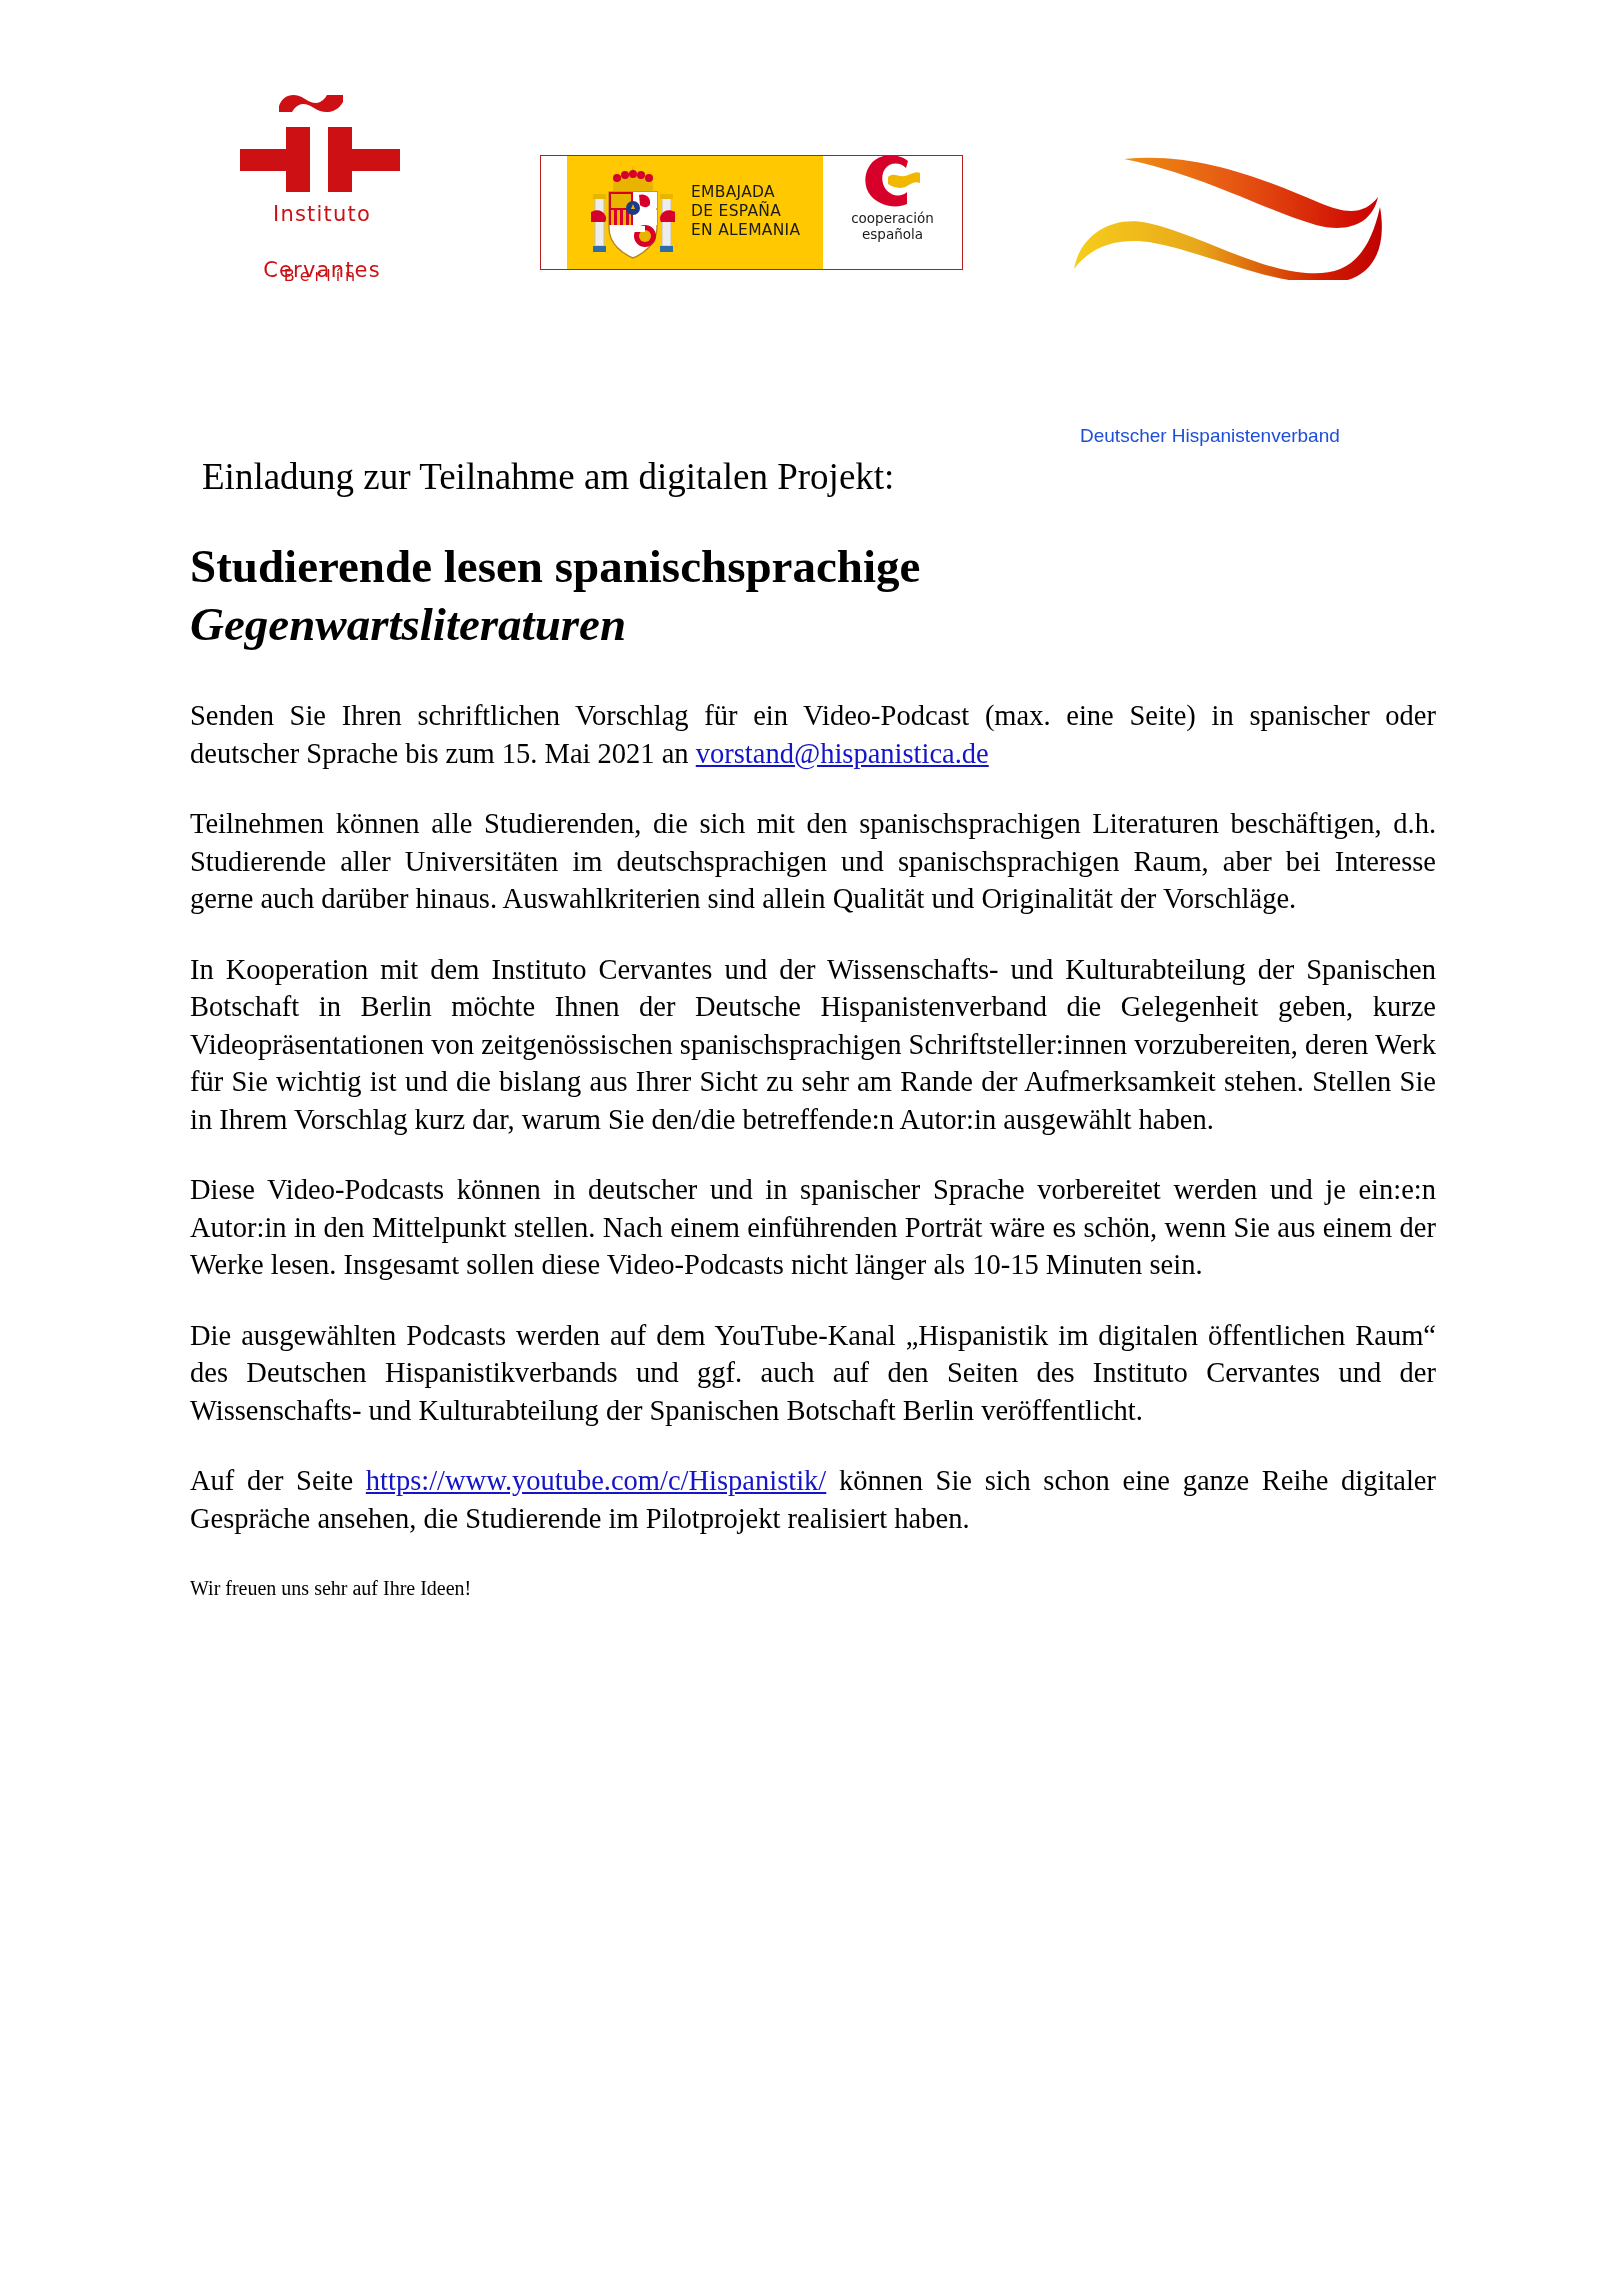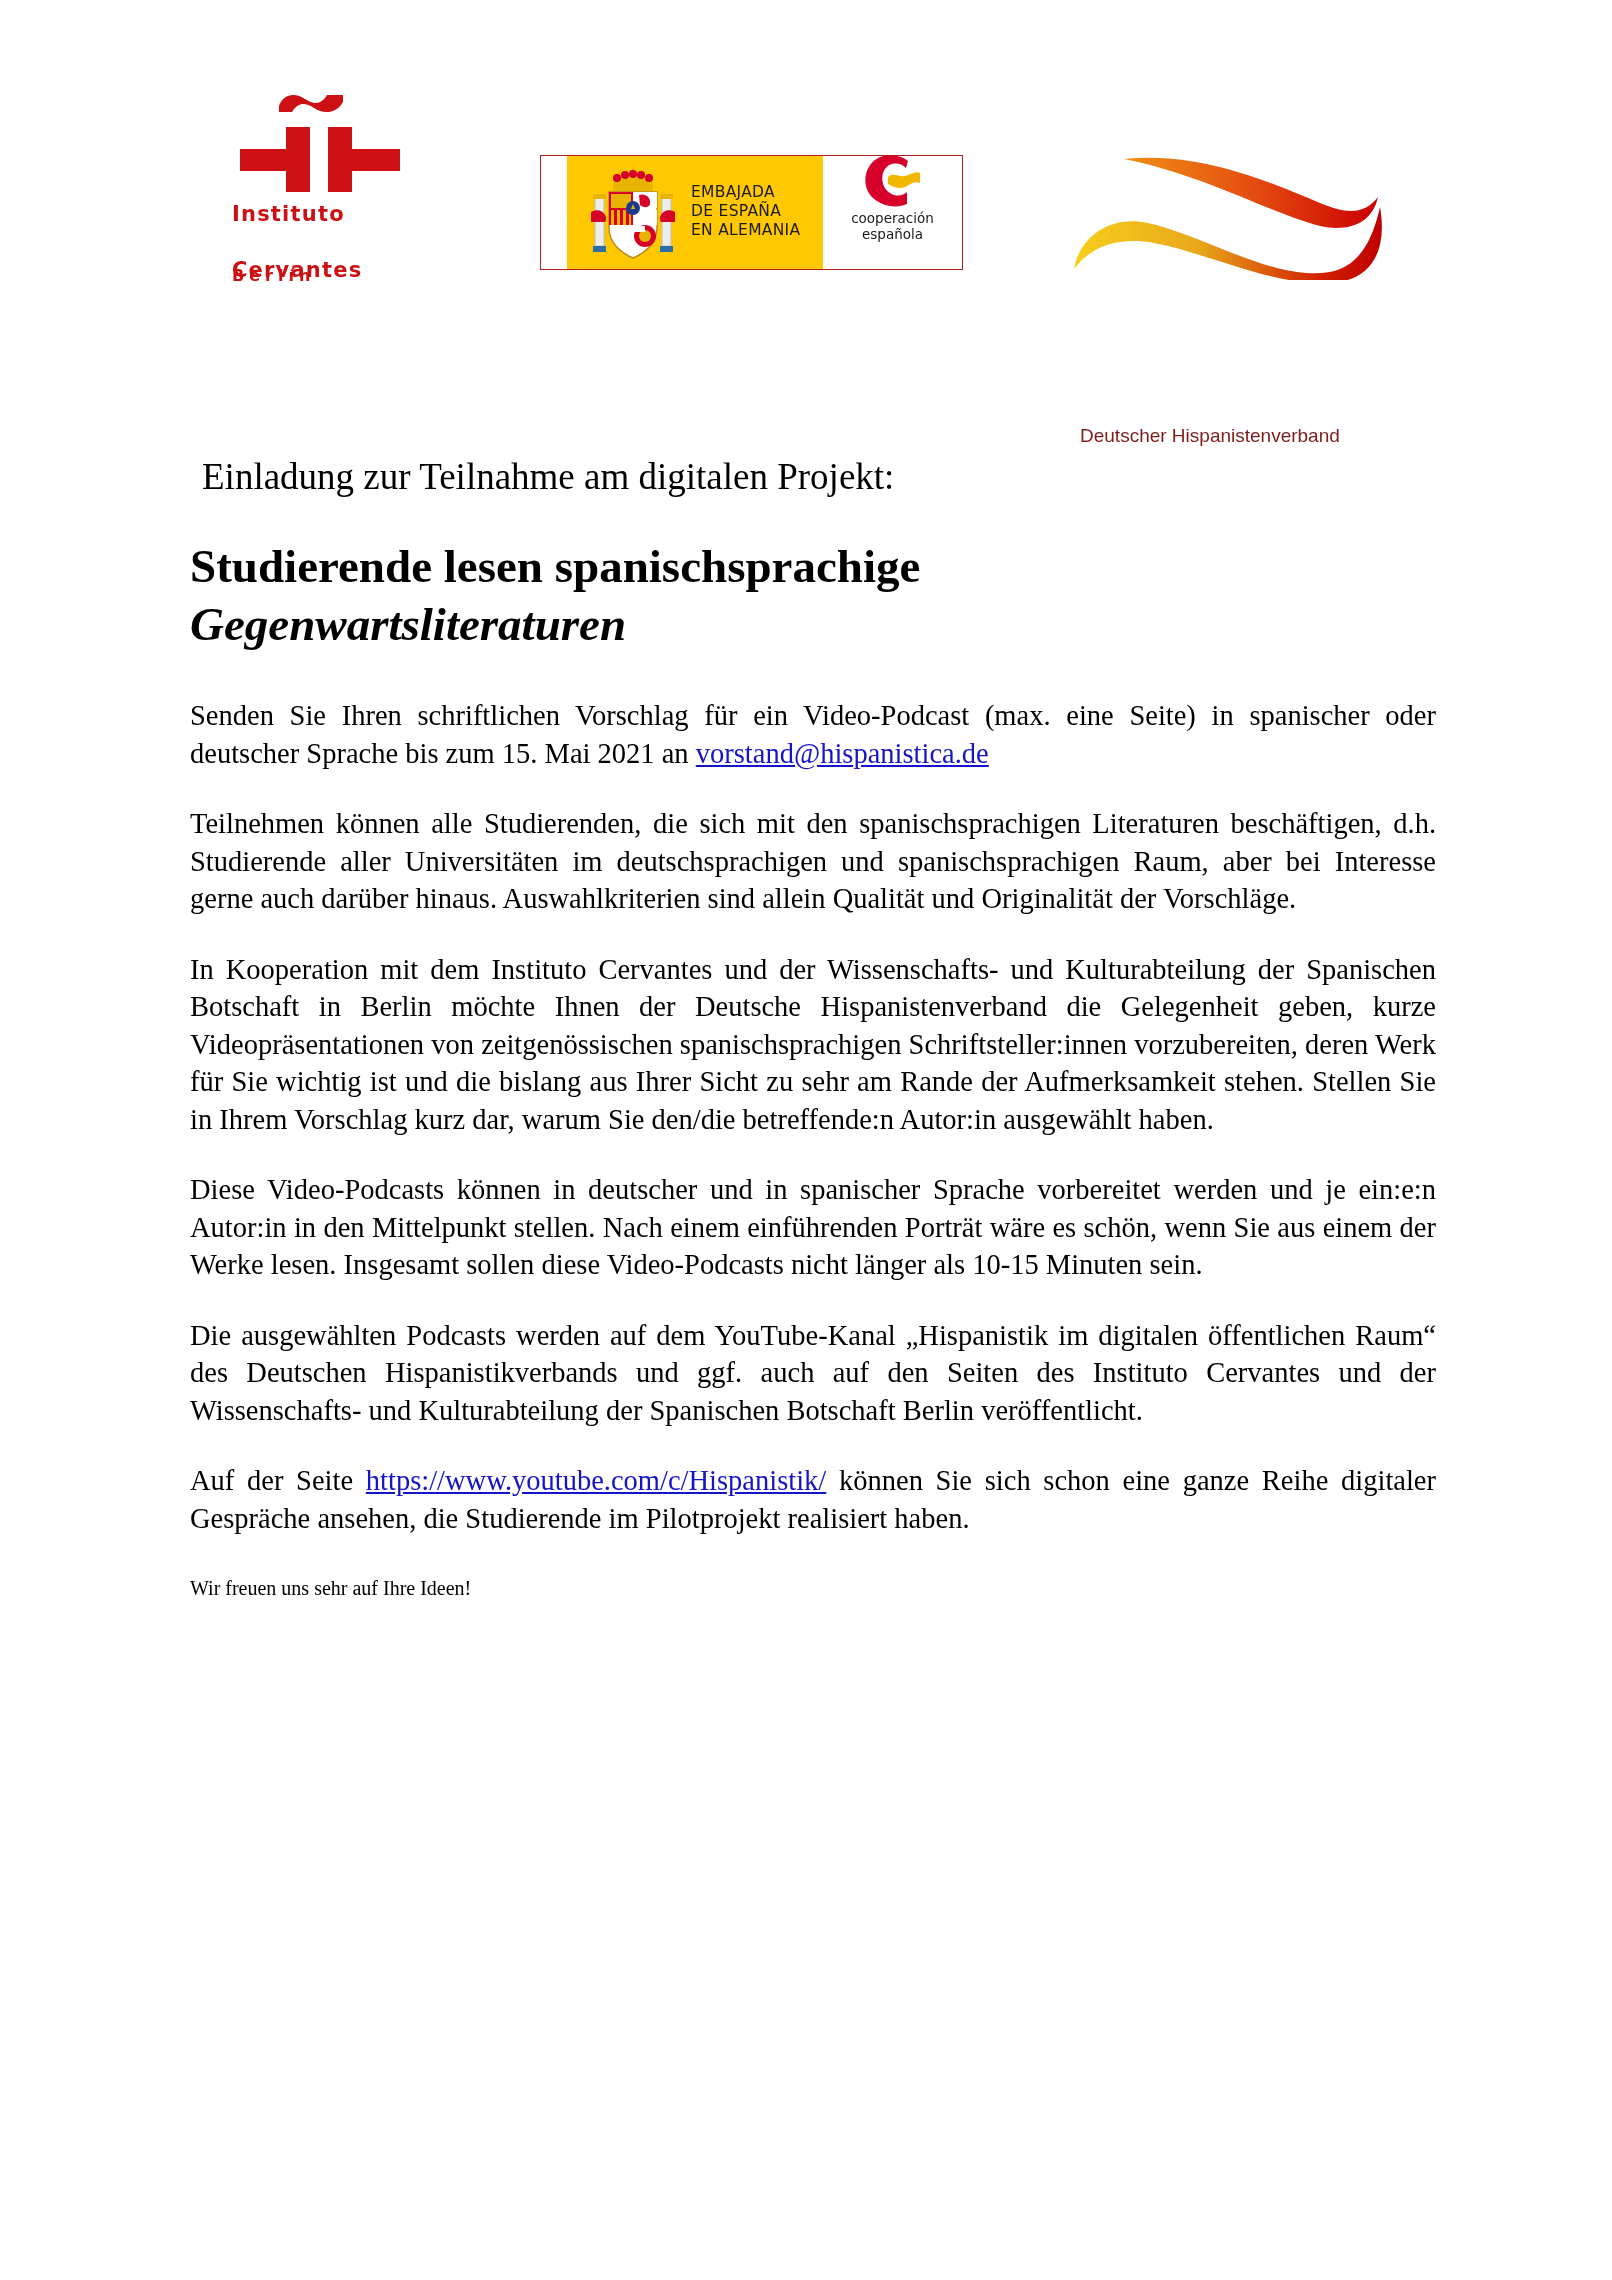--- a/index.html
+++ b/index.html
@@ -85,24 +85,24 @@
     left: 88px;
     top: 0px;
     width: 24px;
     height: 65px;
     background: #CC1014;
   }
   .cv-word {
     position: absolute;
     left: 0;
     width: 180px;
-    text-align: left;
+    text-align: center;
     color: #CC1014;
     font-family: "DejaVu Sans", sans-serif;
-    font-weight: bold;
+    font-weight: normal;
     letter-spacing: 1.2px;
   }
   .cv-w1 { top: 122px; font-size: 21px; }
   .cv-w2 { top: 150px; font-size: 21px; margin-top: 28px; }
   .cv-w3 { top: 186px; font-size: 16px; letter-spacing: 5px; }
 
   
   .embassy-logo {
     position: absolute;
     left: 540px;
@@ -168,21 +168,21 @@
     width: 360px;
     height: 135px;
   }
   .dhv-caption {
     position: absolute;
     left: 1080px;
     top: 355px;
     width: 420px;
     font-family: "Liberation Sans", sans-serif;
     font-size: 19px;
-    color: #7f1d1d;
+    color: #1d4ed8;
     white-space: nowrap;
   }
 
   
   .content {
     position: absolute;
     left: 190px;
     top: 455px;
     width: 1246px;
   }

